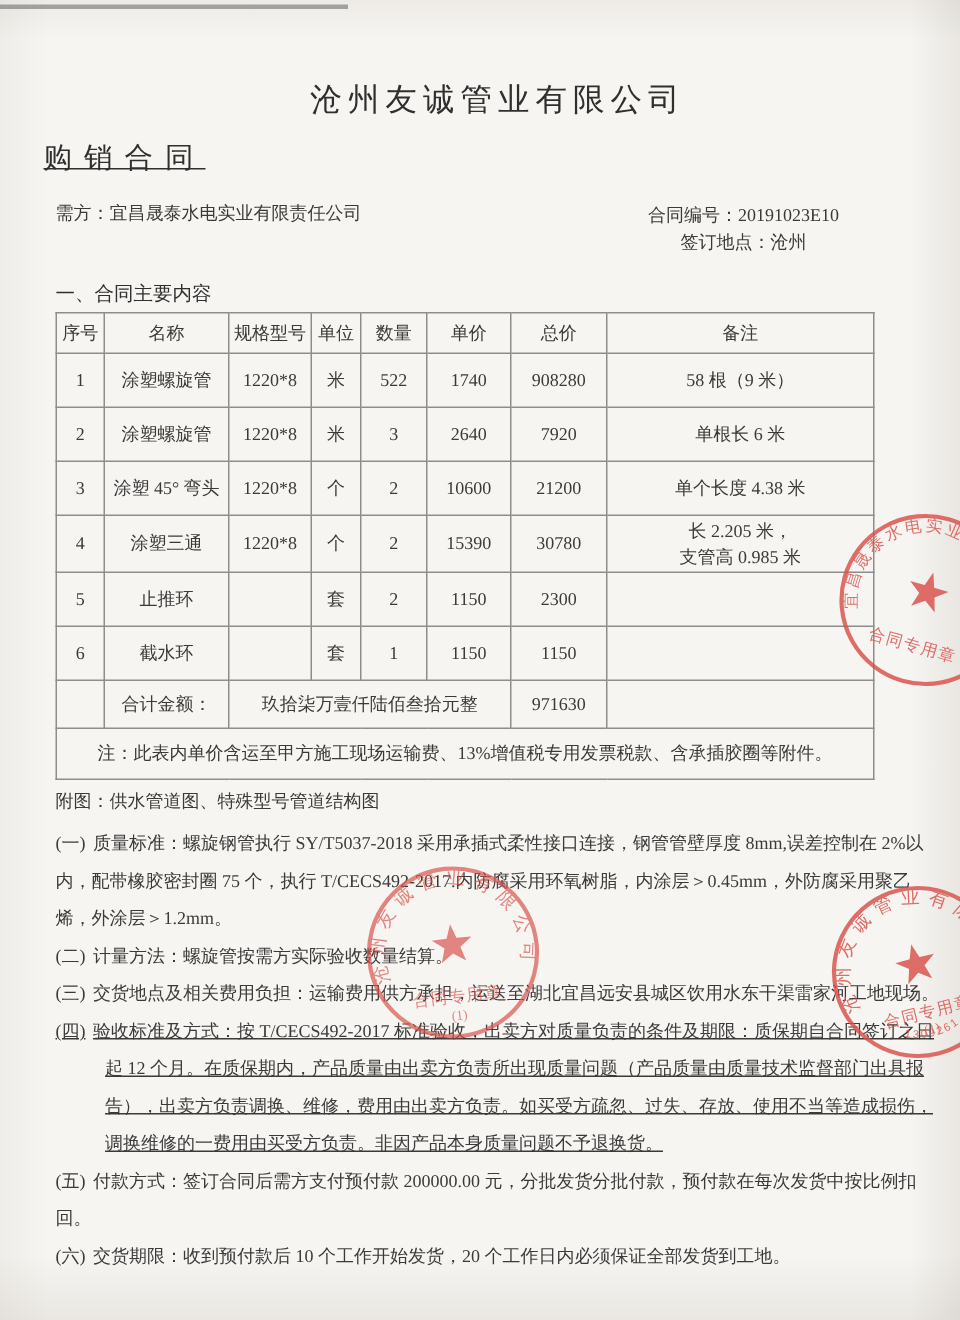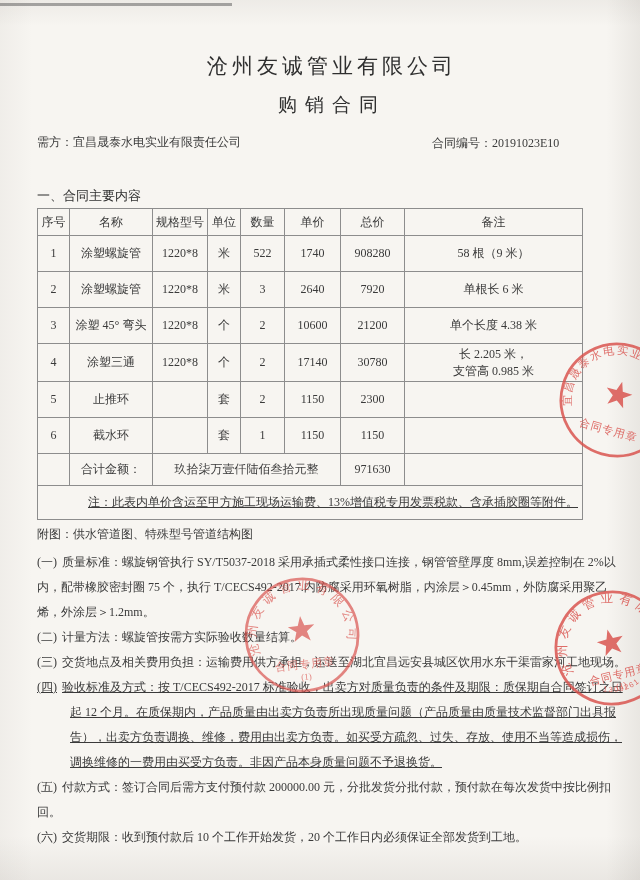--- a/index.html
+++ b/index.html
@@ -10,39 +10,39 @@
       linear-gradient(to right, rgba(60,50,40,.04), rgba(0,0,0,0) 5%, rgba(0,0,0,0) 93%, rgba(60,50,40,.10)),
       linear-gradient(to bottom, rgba(60,50,40,.05), rgba(0,0,0,0) 3%, rgba(0,0,0,0) 95%, rgba(60,50,40,.07)),
       #f7f5f1;
     color:#3a3a3a;
     font-family:"Liberation Serif","DejaVu Serif",serif;
     font-size:12px;
     padding-left:12px;
   }
   .scan-line { position:absolute; top:3px; left:0; width:232px; height:3px; background:#555; opacity:.5; }
   .company-title { margin:0; padding-top:52px; text-align:center; font-size:21px; font-weight:normal; letter-spacing:4px; color:#2f2f2f; }
-  .doc-title { margin:12px 17px 0; text-align:center; font-size:19px; font-weight:normal; letter-spacing:8px; color:#2f2f2f; }
+  .doc-title { margin:12px 17px 0; text-align:left; font-size:19px; font-weight:normal; letter-spacing:8px; color:#2f2f2f;text-decoration:underline; }
   .meta { position:relative; margin:8px 25px 0; min-height:52px; }
   .meta p { margin:0; line-height:17px; }
   .meta .buyer-line { margin-top:16px; }
   .meta-right { position:absolute; left:395px; top:0;text-align:center; }
   .meta-right p { line-height:18px; margin:0; }
   .sec-heading { margin:1px 0 0 25px; font-size:13px; color:#2f2f2f; }
   table.items { border-collapse:collapse; margin:3px 0 0 25px; width:545px; table-layout:fixed; }
   table.items th, table.items td {
     border:1px solid #8d8d8d; text-align:center; vertical-align:middle;
     font-weight:normal; font-size:12px; color:#3a3a3a; padding:1px 2px;
     white-space:pre-line; overflow:hidden;
   }
   table.items thead tr { height:27px; }
   table.items tbody tr { height:36px; }
   table.items tr.row-4 { height:38px; }
   table.items tr.total-row { height:32px; }
   table.items tr.note-row { height:34px; }
-  table.items tr.note-row td { text-align:right; padding:2px 4px;text-decoration:underline; }
+  table.items tr.note-row td { text-align:center; padding:2px 4px; }
   .attachment { margin:6px 0 0 25px; }
   .sec2-heading { margin:13px 0 0 25px; font-size:12.5px; color:#2f2f2f; }
   .clauses { margin:7px 25px 0; line-height:25px; }
   .clauses p { margin:0; }
   .clauses p.hang { padding-left:33px; text-indent:-33px;text-decoration:underline; }
   .cno { margin-right:5px; }
   
   .stamp { position:absolute; pointer-events:none; }
   .stamp .ring { fill:none; stroke:#d9504b; stroke-width:2.8; }
   .stamp .arc-text { fill:#d9504b; font-family:"Liberation Serif",serif; }
@@ -62,20 +62,21 @@
 <div class="page">
   <div class="scan-line"></div>
 
   <h1 class="company-title">沧州友诚管业有限公司</h1>
   <h2 class="doc-title">购销合同</h2>
 
   <div class="meta">
     <p class="buyer-line"><span>需方：</span><span>宜昌晟泰水电实业有限责任公司</span></p>
     <div class="meta-right">
       <p><span>合同编号：</span><span>20191023E10</span></p>
+      <p><span>签订地点：</span><span>沧州</span></p>
     </div>
   </div>
 
   <div class="sec-heading">一、合同主要内容</div>
 
   <table class="items">
     <colgroup>
       <col style="width:32px">
         <col style="width:83px">
         <col style="width:55px">
@@ -127,21 +128,21 @@
         <td>10600</td>
         <td>21200</td>
         <td>单个长度 4.38 米</td>
       </tr>
       <tr class="row-4">
         <td>4</td>
         <td>涂塑三通</td>
         <td>1220*8</td>
         <td>个</td>
         <td>2</td>
-        <td>17140</td>
+        <td>15390</td>
         <td>30780</td>
         <td>长 2.205 米，
 支管高 0.985 米</td>
       </tr>
       <tr>
         <td>5</td>
         <td>止推环</td>
         <td></td>
         <td>套</td>
         <td>2</td>

